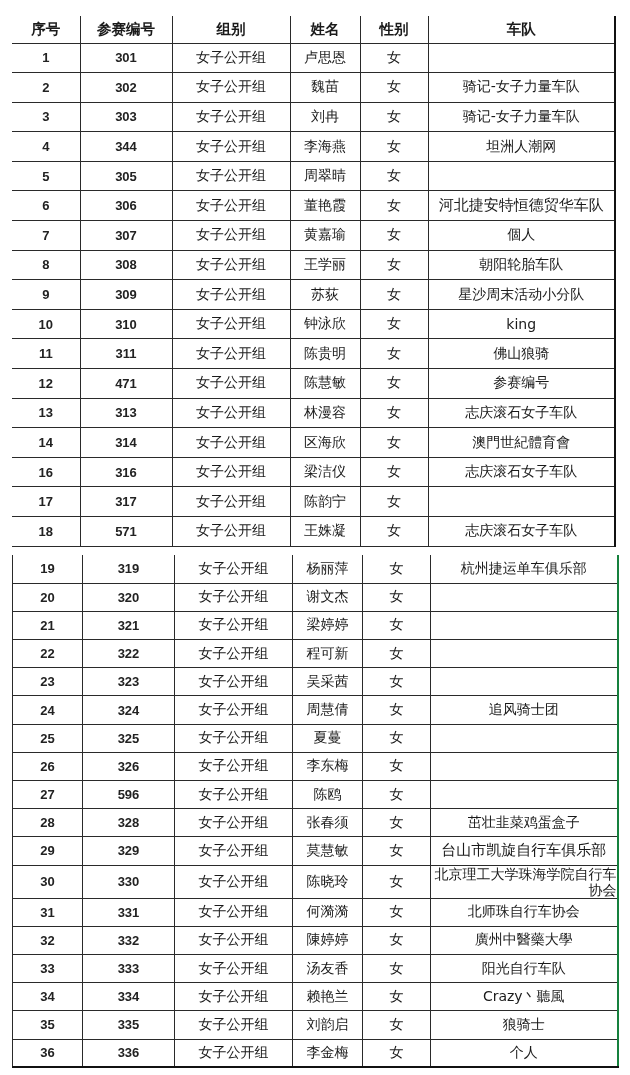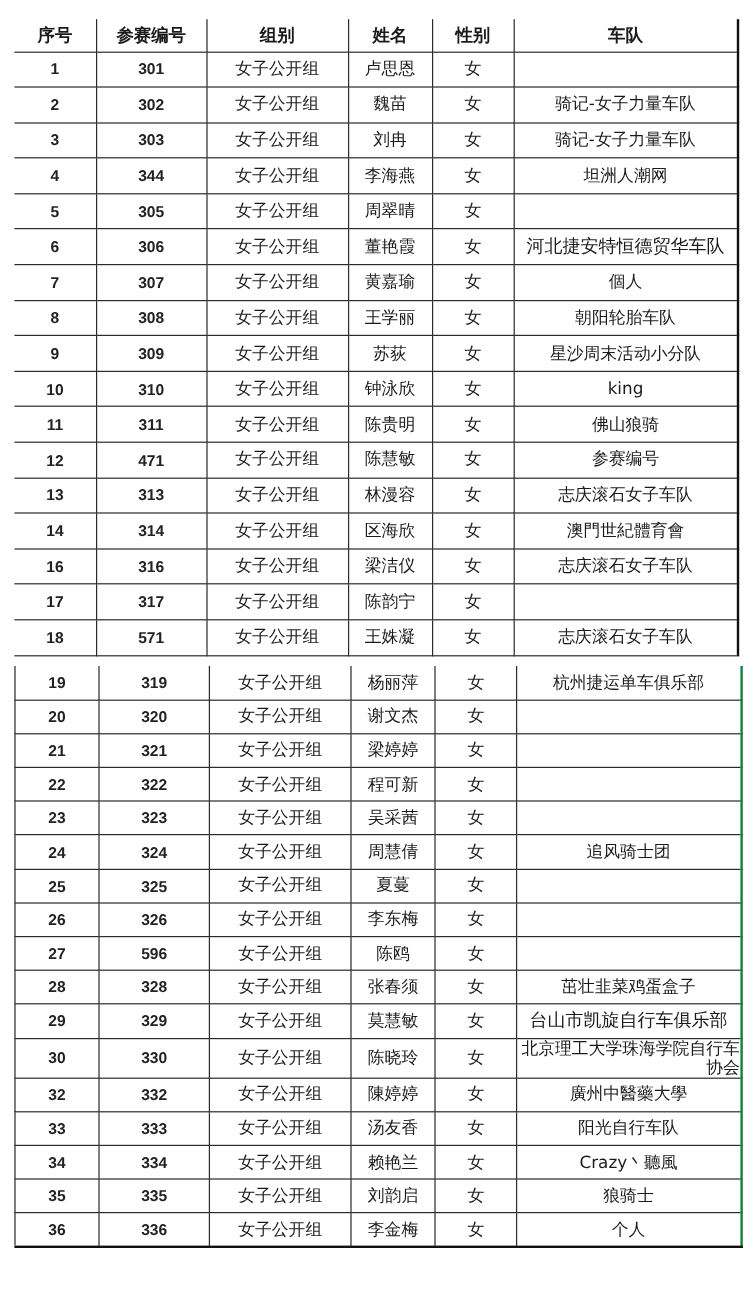--- a/index.html
+++ b/index.html
@@ -311,20 +311,28 @@
 
   <tr>
     <td class="num">30</td>
     <td class="num">330</td>
     <td>女子公开组</td>
     <td>陈晓玲</td>
     <td>女</td>
     <td class="wrap">北京理工大学珠海学院自行车协会</td>
   </tr>
 
+  <tr>
+    <td class="num">31</td>
+    <td class="num">331</td>
+    <td>女子公开组</td>
+    <td>何漪漪</td>
+    <td>女</td>
+    <td>北师珠自行车协会</td>
+  </tr>
 
   <tr>
     <td class="num">32</td>
     <td class="num">332</td>
     <td>女子公开组</td>
     <td>陳婷婷</td>
     <td>女</td>
     <td>廣州中醫藥大學</td>
   </tr>
 

